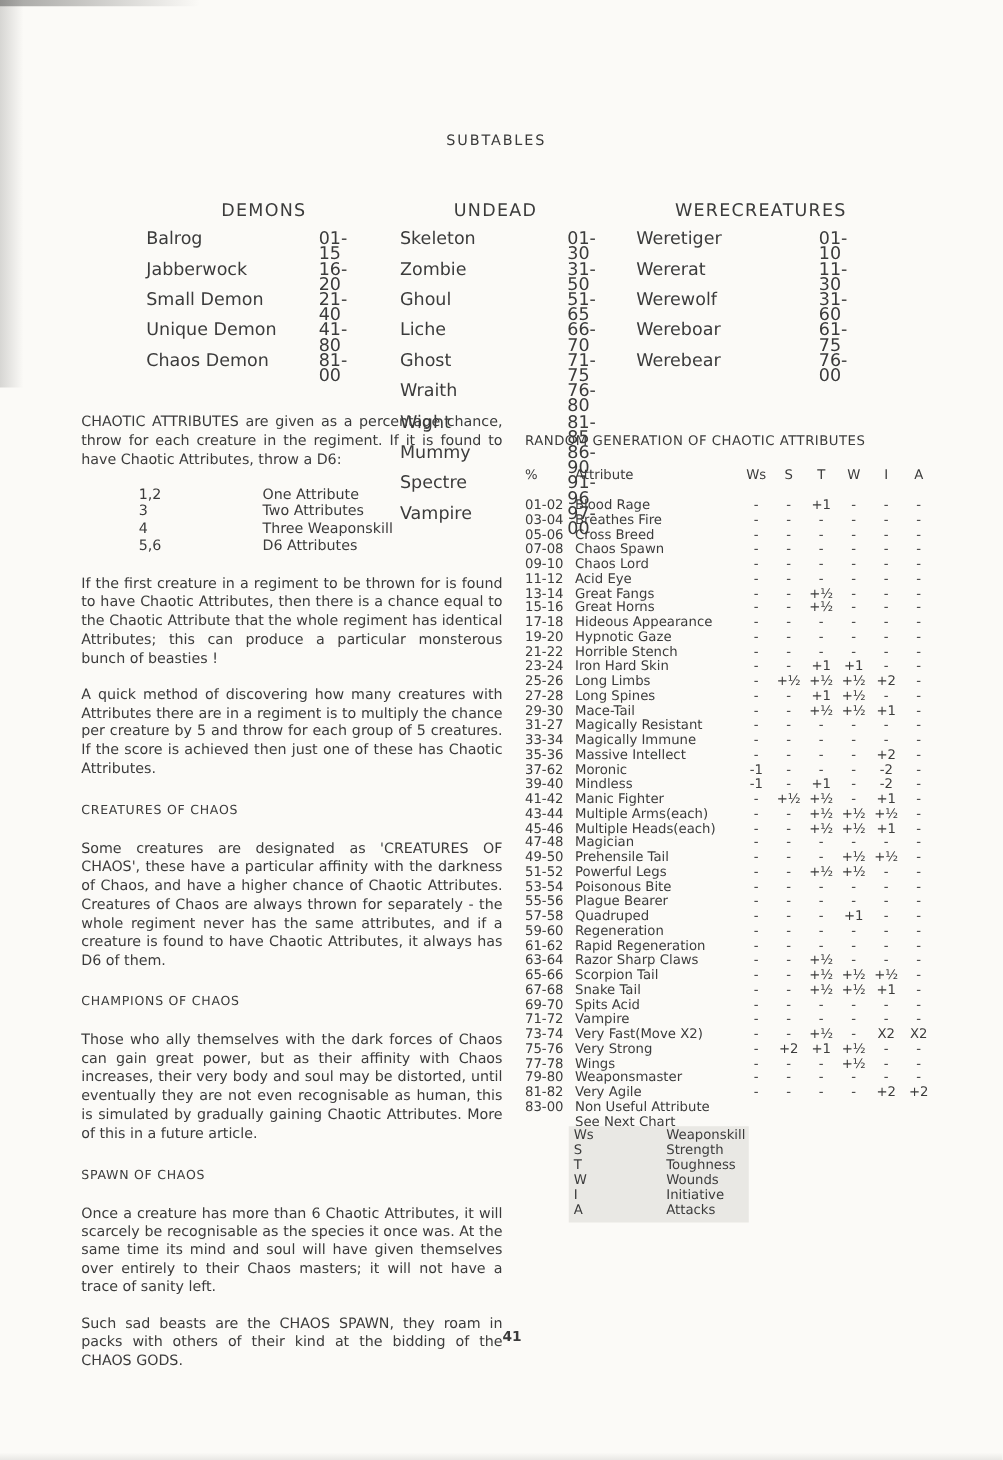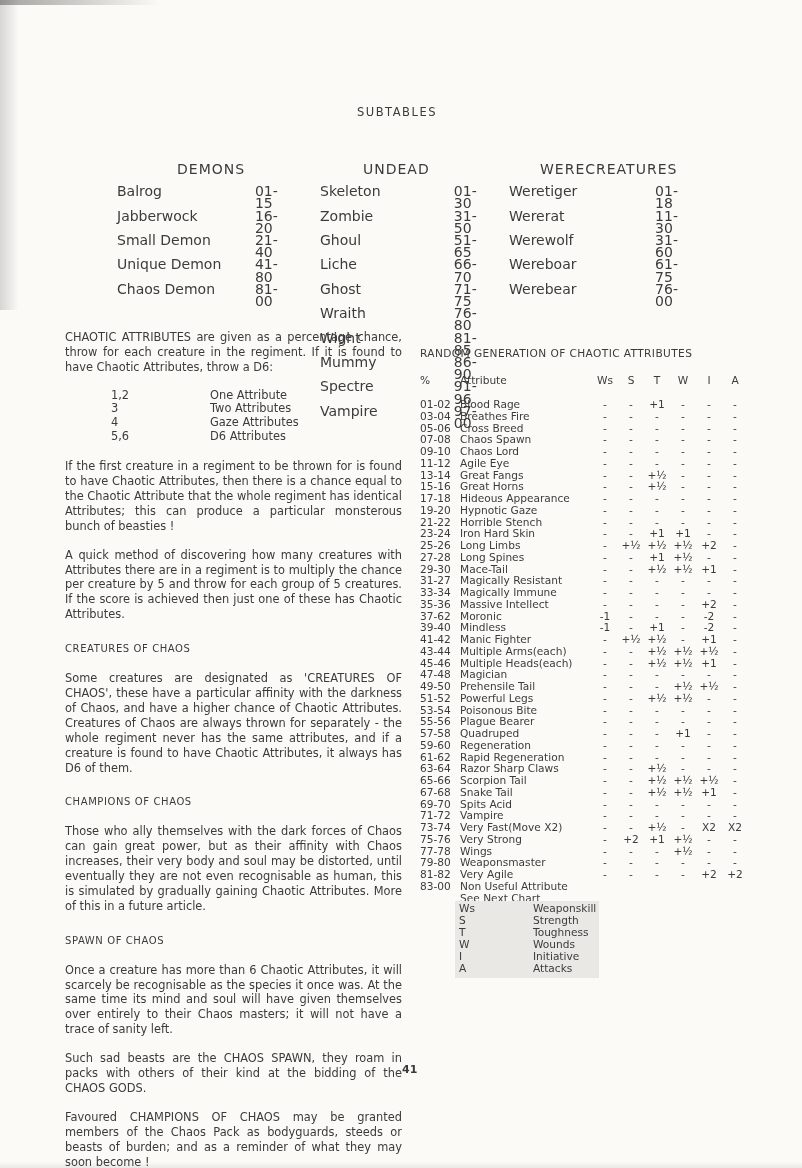--- a/index.html
+++ b/index.html
@@ -159,21 +159,21 @@
       </div>
     </div>
 </div>
 
 <div class="subtable" id="werecreatures">
   <div class="st-head">WERECREATURES</div>
   <div>
 
       <div class="st-row">
         <span class="st-name">Weretiger</span>
-        <span class="st-range">01-18</span>
+        <span class="st-range">01-10</span>
       </div>
 
       <div class="st-row">
         <span class="st-name">Wererat</span>
         <span class="st-range">11-30</span>
       </div>
 
       <div class="st-row">
         <span class="st-name">Werewolf</span>
         <span class="st-range">31-60</span>
@@ -200,38 +200,37 @@
         <span class="d6-result">One Attribute</span>
       </div>
 
       <div class="d6-row">
         <span class="d6-die">3</span>
         <span class="d6-result">Two Attributes</span>
       </div>
 
       <div class="d6-row">
         <span class="d6-die">4</span>
-        <span class="d6-result">Gaze Attributes</span>
+        <span class="d6-result">Three Weaponskill</span>
       </div>
 
       <div class="d6-row">
         <span class="d6-die">5,6</span>
         <span class="d6-result">D6 Attributes</span>
       </div>
     </div>
   <p>If the first creature in a regiment to be thrown for is found to have Chaotic Attributes, then there is a chance equal to the Chaotic Attribute that the whole regiment has identical Attributes; this can produce a particular monsterous bunch of beasties !</p>
   <p>A quick method of discovering how many creatures with Attributes there are in a regiment is to multiply the chance per creature by 5 and throw for each group of 5 creatures. If the score is achieved then just one of these has Chaotic Attributes.</p>
   <h3>CREATURES OF CHAOS</h3>
   <p>Some creatures are designated as 'CREATURES OF CHAOS', these have a particular affinity with the darkness of Chaos, and have a higher chance of Chaotic Attributes. Creatures of Chaos are always thrown for separately - the whole regiment never has the same attributes, and if a creature is found to have Chaotic Attributes, it always has D6 of them.</p>
   <h3>CHAMPIONS OF CHAOS</h3>
   <p>Those who ally themselves with the dark forces of Chaos can gain great power, but as their affinity with Chaos increases, their very body and soul may be distorted, until eventually they are not even recognisable as human, this is simulated by gradually gaining Chaotic Attributes. More of this in a future article.</p>
   <h3>SPAWN OF CHAOS</h3>
   <p>Once a creature has more than 6 Chaotic Attributes, it will scarcely be recognisable as the species it once was. At the same time its mind and soul will have given themselves over entirely to their Chaos masters; it will not have a trace of sanity left.</p>
   <p>Such sad beasts are the CHAOS SPAWN, they roam in packs with others of their kind at the bidding of the CHAOS GODS.</p>
-  <p>Favoured CHAMPIONS OF CHAOS may be granted members of the Chaos Pack as bodyguards, steeds or beasts of burden; and as a reminder of what they may soon become !</p>
 
 </div>
 
 <div class="attr-col">
   <div class="attr-title">RANDOM GENERATION OF CHAOTIC ATTRIBUTES</div>
   <div class="attr-header">
     <span class="c-range">%</span>
     <span class="c-name">Attribute</span>
     <span class="c-mod">Ws</span>
     <span class="c-mod">S</span>
@@ -292,21 +291,21 @@
         <span class="c-mod">-</span>
         <span class="c-mod">-</span>
         <span class="c-mod">-</span>
         <span class="c-mod">-</span>
         <span class="c-mod">-</span>
         <span class="c-mod">-</span>
       </div>
 
       <div class="attr-row">
         <span class="c-range">11-12</span>
-        <span class="c-name">Agile Eye</span>
+        <span class="c-name">Acid Eye</span>
         <span class="c-mod">-</span>
         <span class="c-mod">-</span>
         <span class="c-mod">-</span>
         <span class="c-mod">-</span>
         <span class="c-mod">-</span>
         <span class="c-mod">-</span>
       </div>
 
       <div class="attr-row">
         <span class="c-range">13-14</span>

